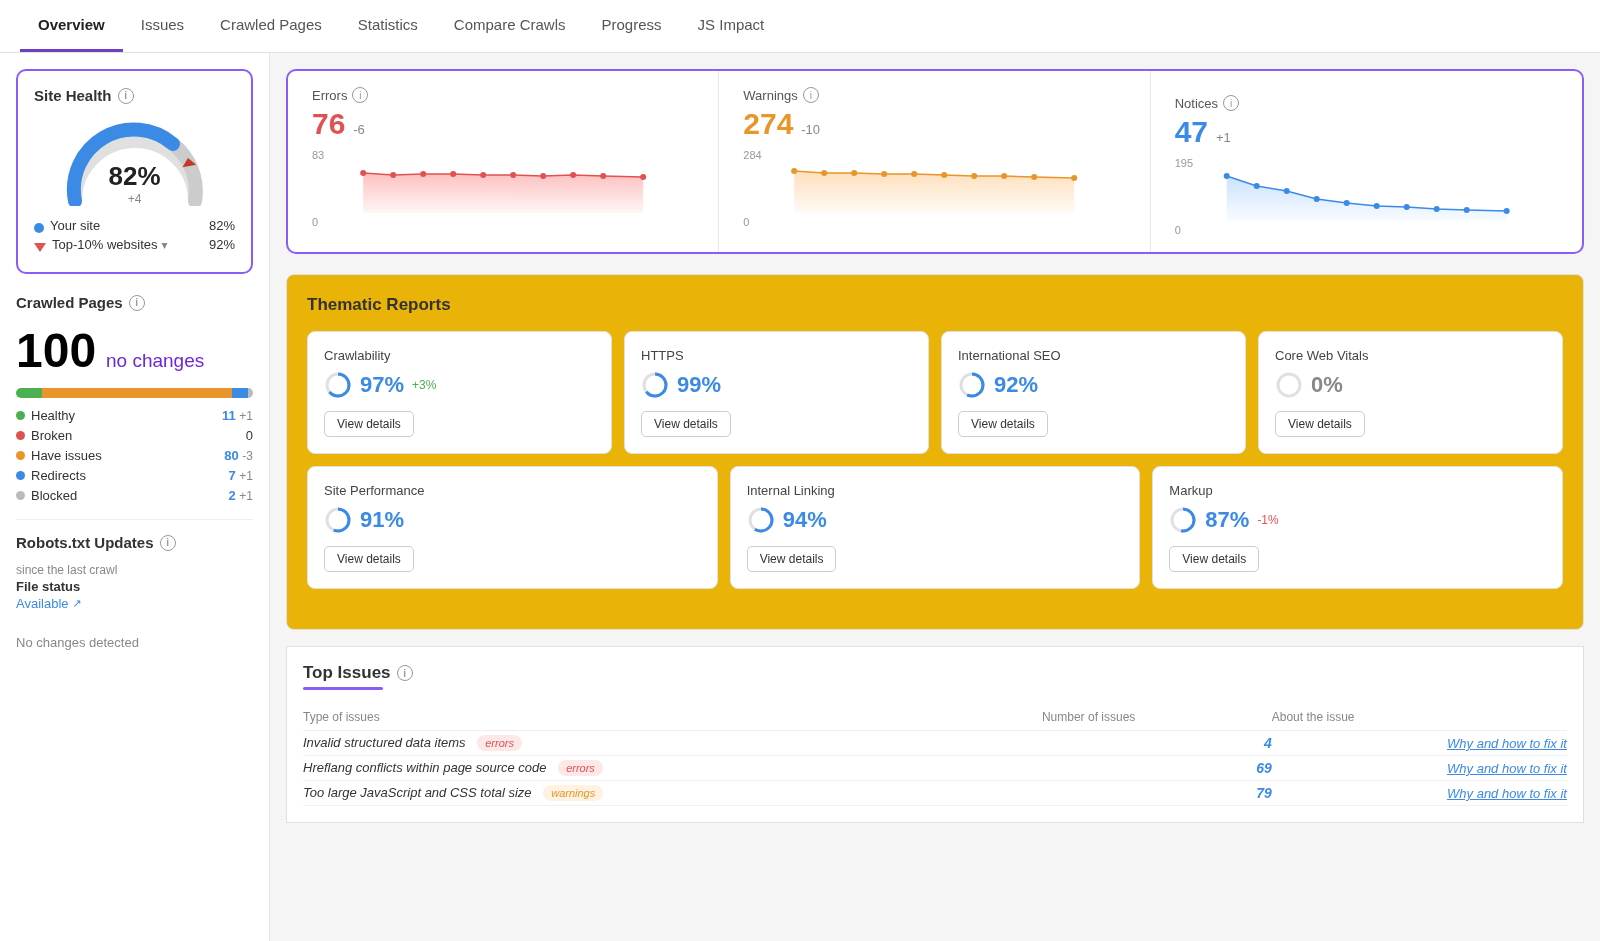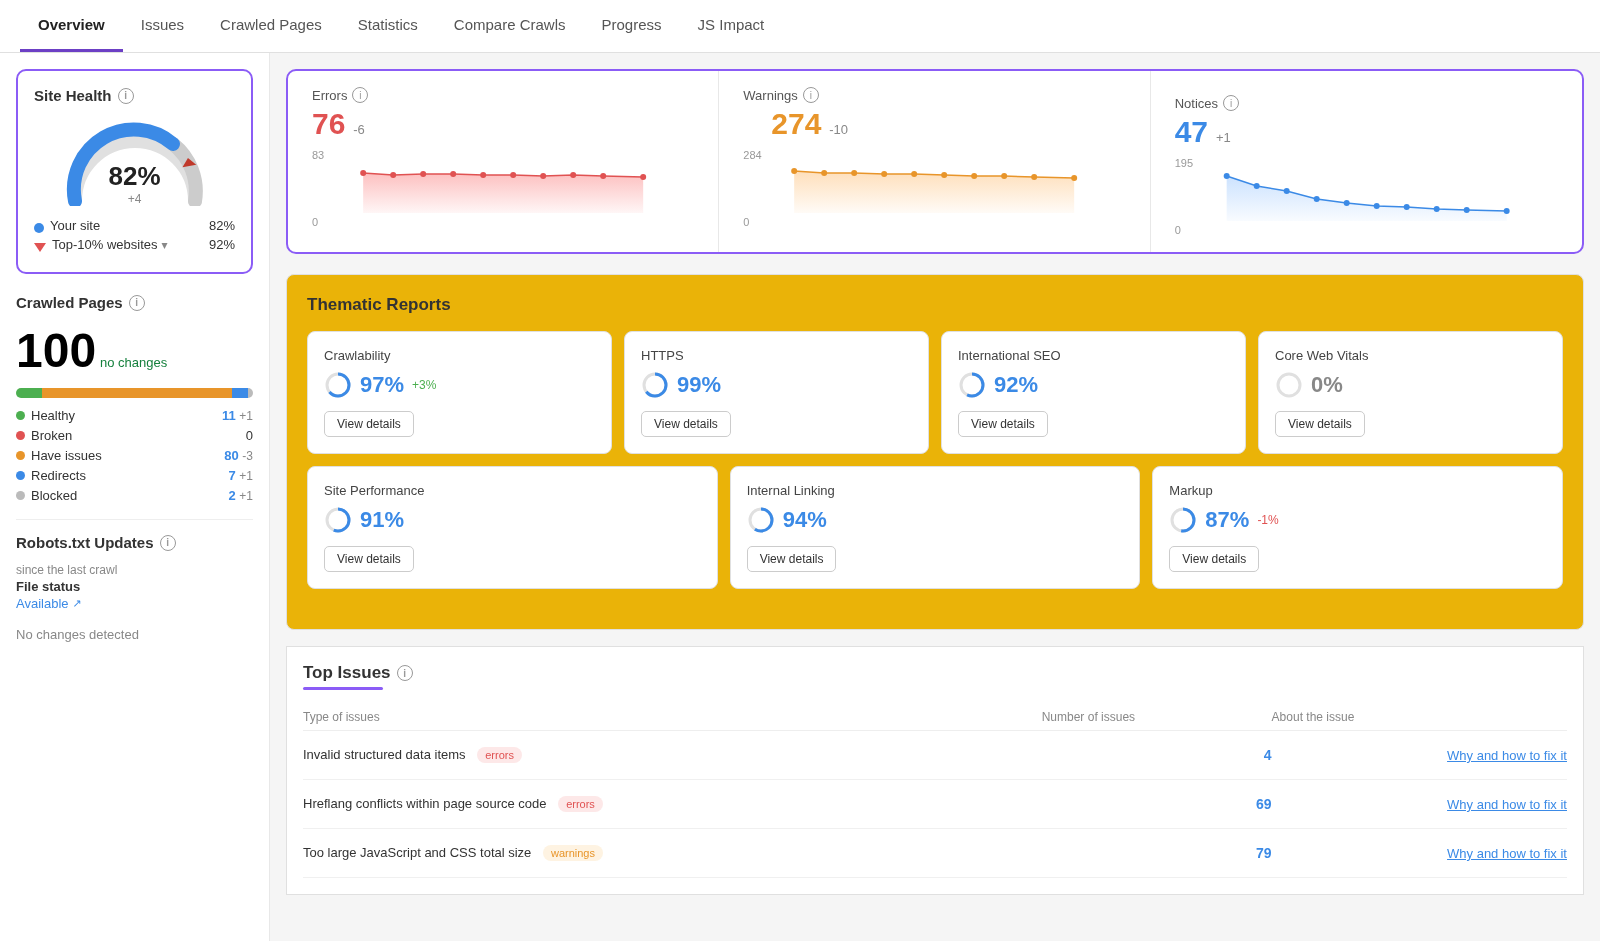--- a/index.html
+++ b/index.html
@@ -30,48 +30,48 @@
     .gauge-delta { font-size: 12px; color: #888; }
 
     .legend-row { display: flex; align-items: center; justify-content: space-between; margin: 4px 0; font-size: 13px; }
     .legend-dot { width: 10px; height: 10px; border-radius: 50%; margin-right: 6px; flex-shrink: 0; }
     .legend-left { display: flex; align-items: flex-end; }
     .triangle-down { width: 0; height: 0; border-left: 6px solid transparent; border-right: 6px solid transparent; border-top: 9px solid #e05252; margin-right: 6px; flex-shrink: 0; }
 
     
     .section-title { font-size: 15px; font-weight: 700; margin-bottom: 12px; display: flex; align-items: center; gap: 6px; }
     .crawled-count { font-size: 48px; font-weight: 700; color: #000000; display: inline; text-align: center; }
-    .crawled-sub { font-size: 13px; color: #15803d; }
+    .crawled-sub { font-size: 19px; color: #6d28d9; margin-left: 6px; }
     .progress-bar { height: 10px; border-radius: 5px; overflow: hidden; display: flex; margin: 10px 0; }
     .progress-seg { height: 100%; }
 
     .status-row { display: flex; align-items: center; justify-content: space-between; margin: 5px 0; font-size: 13px; }
     .status-left { display: flex; align-items: center; gap: 6px; }
     .dot { width: 9px; height: 9px; border-radius: 50%; }
     .count-blue { color: #3b8ae6; font-weight: 600; }
 
     
     .robots-section { border-top: 1px solid #eee; padding-top: 14px; margin-top: 14px; }
     .robots-sub { font-size: 12px; color: #888; margin-bottom: 2px; }
     .file-label { font-size: 13px; font-weight: 600; margin-bottom: 2px; }
     .file-link { color: #3b8ae6; font-size: 13px; cursor: pointer; display: flex; align-items: center; gap: 4px; }
-    .no-changes { font-size: 13px; color: #888; margin-top: 16px; }
+    .no-changes { font-size: 13px; color: #888; margin-top: 24px; }
 
     
     .content { flex: 1; padding: 16px; overflow-y: auto; }
 
     
     .metrics-row { display: grid; grid-template-columns: 1fr 1fr 1fr; gap: 0; border: 2px solid #8b5cf6; border-radius: 10px; background: #fff; margin-bottom: 20px; }
     .metric-card { padding: 16px 24px; border-right: 1px solid #e8e8e8; }
     .metric-card:last-child { border-right: none; margin-top: 8px; }
     .metric-label { font-size: 13px; color: #555; margin-bottom: 4px; display: flex; align-items: center; gap: 5px; }
     .metric-value { font-size: 30px; font-weight: 700; display: inline; }
     .metric-delta { font-size: 13px; color: #888; margin-left: 4px; }
     .metric-errors .metric-value { color: #e05252; }
-    .metric-warnings .metric-value { color: #e8952a; margin-left: 28px; }
+    .metric-warnings .metric-value { color: #e8952a; }
     .metric-notices .metric-value { color: #3b8ae6; }
 
     
     .mini-chart { margin-top: 8px; position: relative; }
     .mini-chart svg { width: 100%; height: 50px; }
 
     
     .section-header { font-size: 17px; font-weight: 700; margin-bottom: 16px; }
     .reports-grid { display: grid; grid-template-columns: repeat(4, 1fr); gap: 12px; margin-bottom: 12px; }
     .reports-grid-3 { display: grid; grid-template-columns: repeat(3, 1fr); gap: 12px; margin-bottom: 20px; }
@@ -83,21 +83,21 @@
     .report-circle { width: 28px; height: 28px; flex-shrink: 0; }
     .view-btn { border: 1px solid #ccc; background: #fff; border-radius: 5px; padding: 5px 12px; font-size: 12px; color: #333; cursor: pointer; }
 
     
     .top-issues { background: #fff; border-radius: 0; border: 1px solid #e0e0e0; padding: 16px; }
     .top-issues-header { font-size: 17px; font-weight: 700; margin-bottom: 4px; display: flex; align-items: center; gap: 6px; }
     .issues-underline { width: 80px; height: 3px; background: #8b5cf6; border-radius: 2px; margin-bottom: 14px; }
     .issues-table { width: 100%; border-collapse: collapse; }
     .issues-table th { text-align: left; font-size: 12px; color: #888; font-weight: 500; padding: 6px 0; border-bottom: 1px solid #eee; }
     .issues-table th.right { }
-    .issues-table td { padding: 16px 0; border-bottom: 1px solid #f0f0f0; vertical-align: middle; }
+    .issues-table td { padding: 4px 0; border-bottom: 1px solid #f0f0f0; vertical-align: middle; font-style: italic; }
     .issues-table td.right { text-align: right; }
     .issue-type { font-size: 13px; color: #333; }
     .badge { display: inline-block; border-radius: 12px; padding: 2px 8px; font-size: 11px; margin-left: 8px; }
     .badge-errors { background: #fde8e8; color: #e05252; }
     .badge-warnings { background: #fef3e2; color: #e8952a; }
     .issue-count { color: #3b8ae6; font-weight: 600; font-size: 14px; }
     .fix-link { color: #3b8ae6; font-size: 13px; cursor: pointer; text-decoration: underline; }
   </style>
 </head>
 <body>

